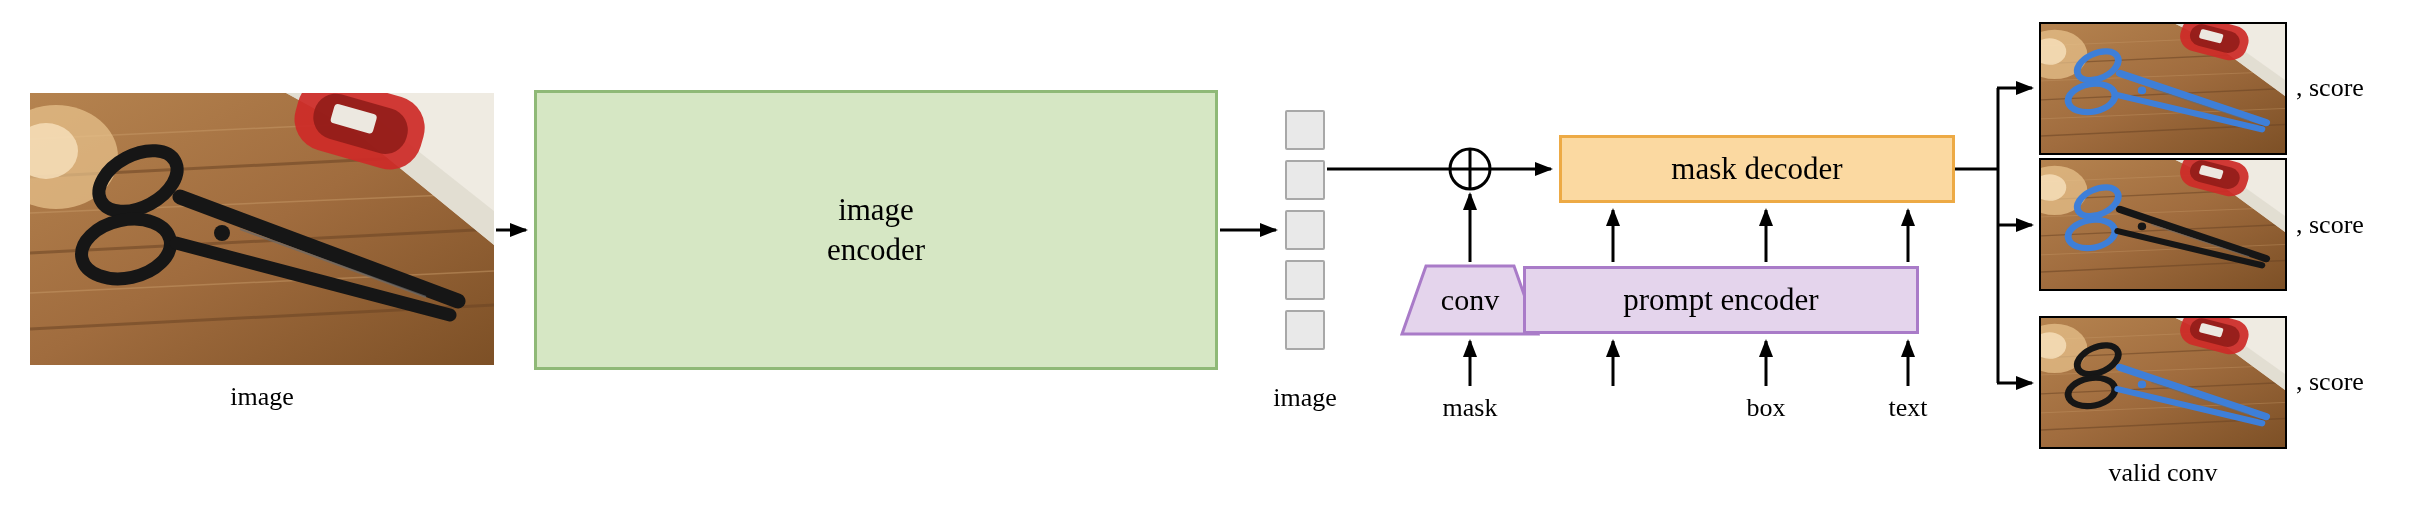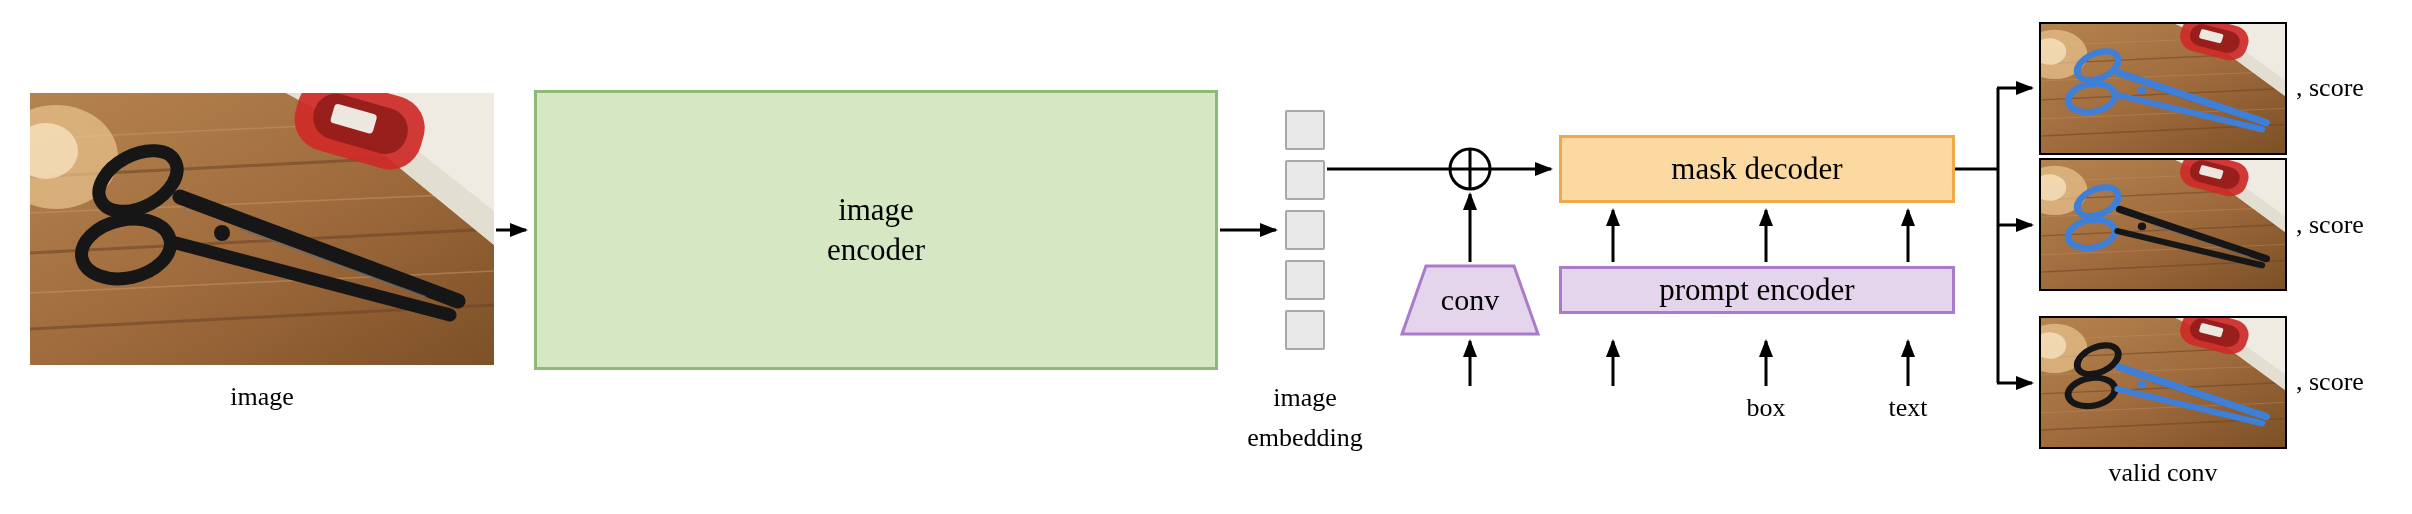--- a/index.html
+++ b/index.html
@@ -145,29 +145,29 @@
     <span>encoder</span>
   </div>
 
   <div class="token" style="left:1285px;top:110px"></div>
   <div class="token" style="left:1285px;top:160px"></div>
   <div class="token" style="left:1285px;top:210px"></div>
   <div class="token" style="left:1285px;top:260px"></div>
   <div class="token" style="left:1285px;top:310px"></div>
   <div class="label" style="left:1165px;top:378px;width:280px">
     <div>image</div>
-    <div>embedding</div>
   </div>
 
+  <div class="label" style="left:1390px;top:388px;width:160px">mask</div>
 
   <div class="box decoder-box" style="left:1559px;top:135px;width:396px;height:68px">
     <span>mask decoder</span>
   </div>
 
-  <div class="box prompt-box" style="left:1559px;top:266px;width:396px;height:48px">
+  <div class="box prompt-box" style="left:1523px;top:266px;width:396px;height:68px">
     <span>prompt encoder</span>
   </div>
 
   <div class="label" style="left:1686px;top:388px;width:160px">box</div>
   <div class="label" style="left:1828px;top:388px;width:160px">text</div>
 
   <div class="out-img" style="left:2039px;top:22px;width:248px;height:133px">
     <svg viewBox="0 0 464 272" preserveAspectRatio="none">
       <use href="#scene" style="--handles:#3e7fd8; --blades:#3e7fd8"></use>
     </svg>

